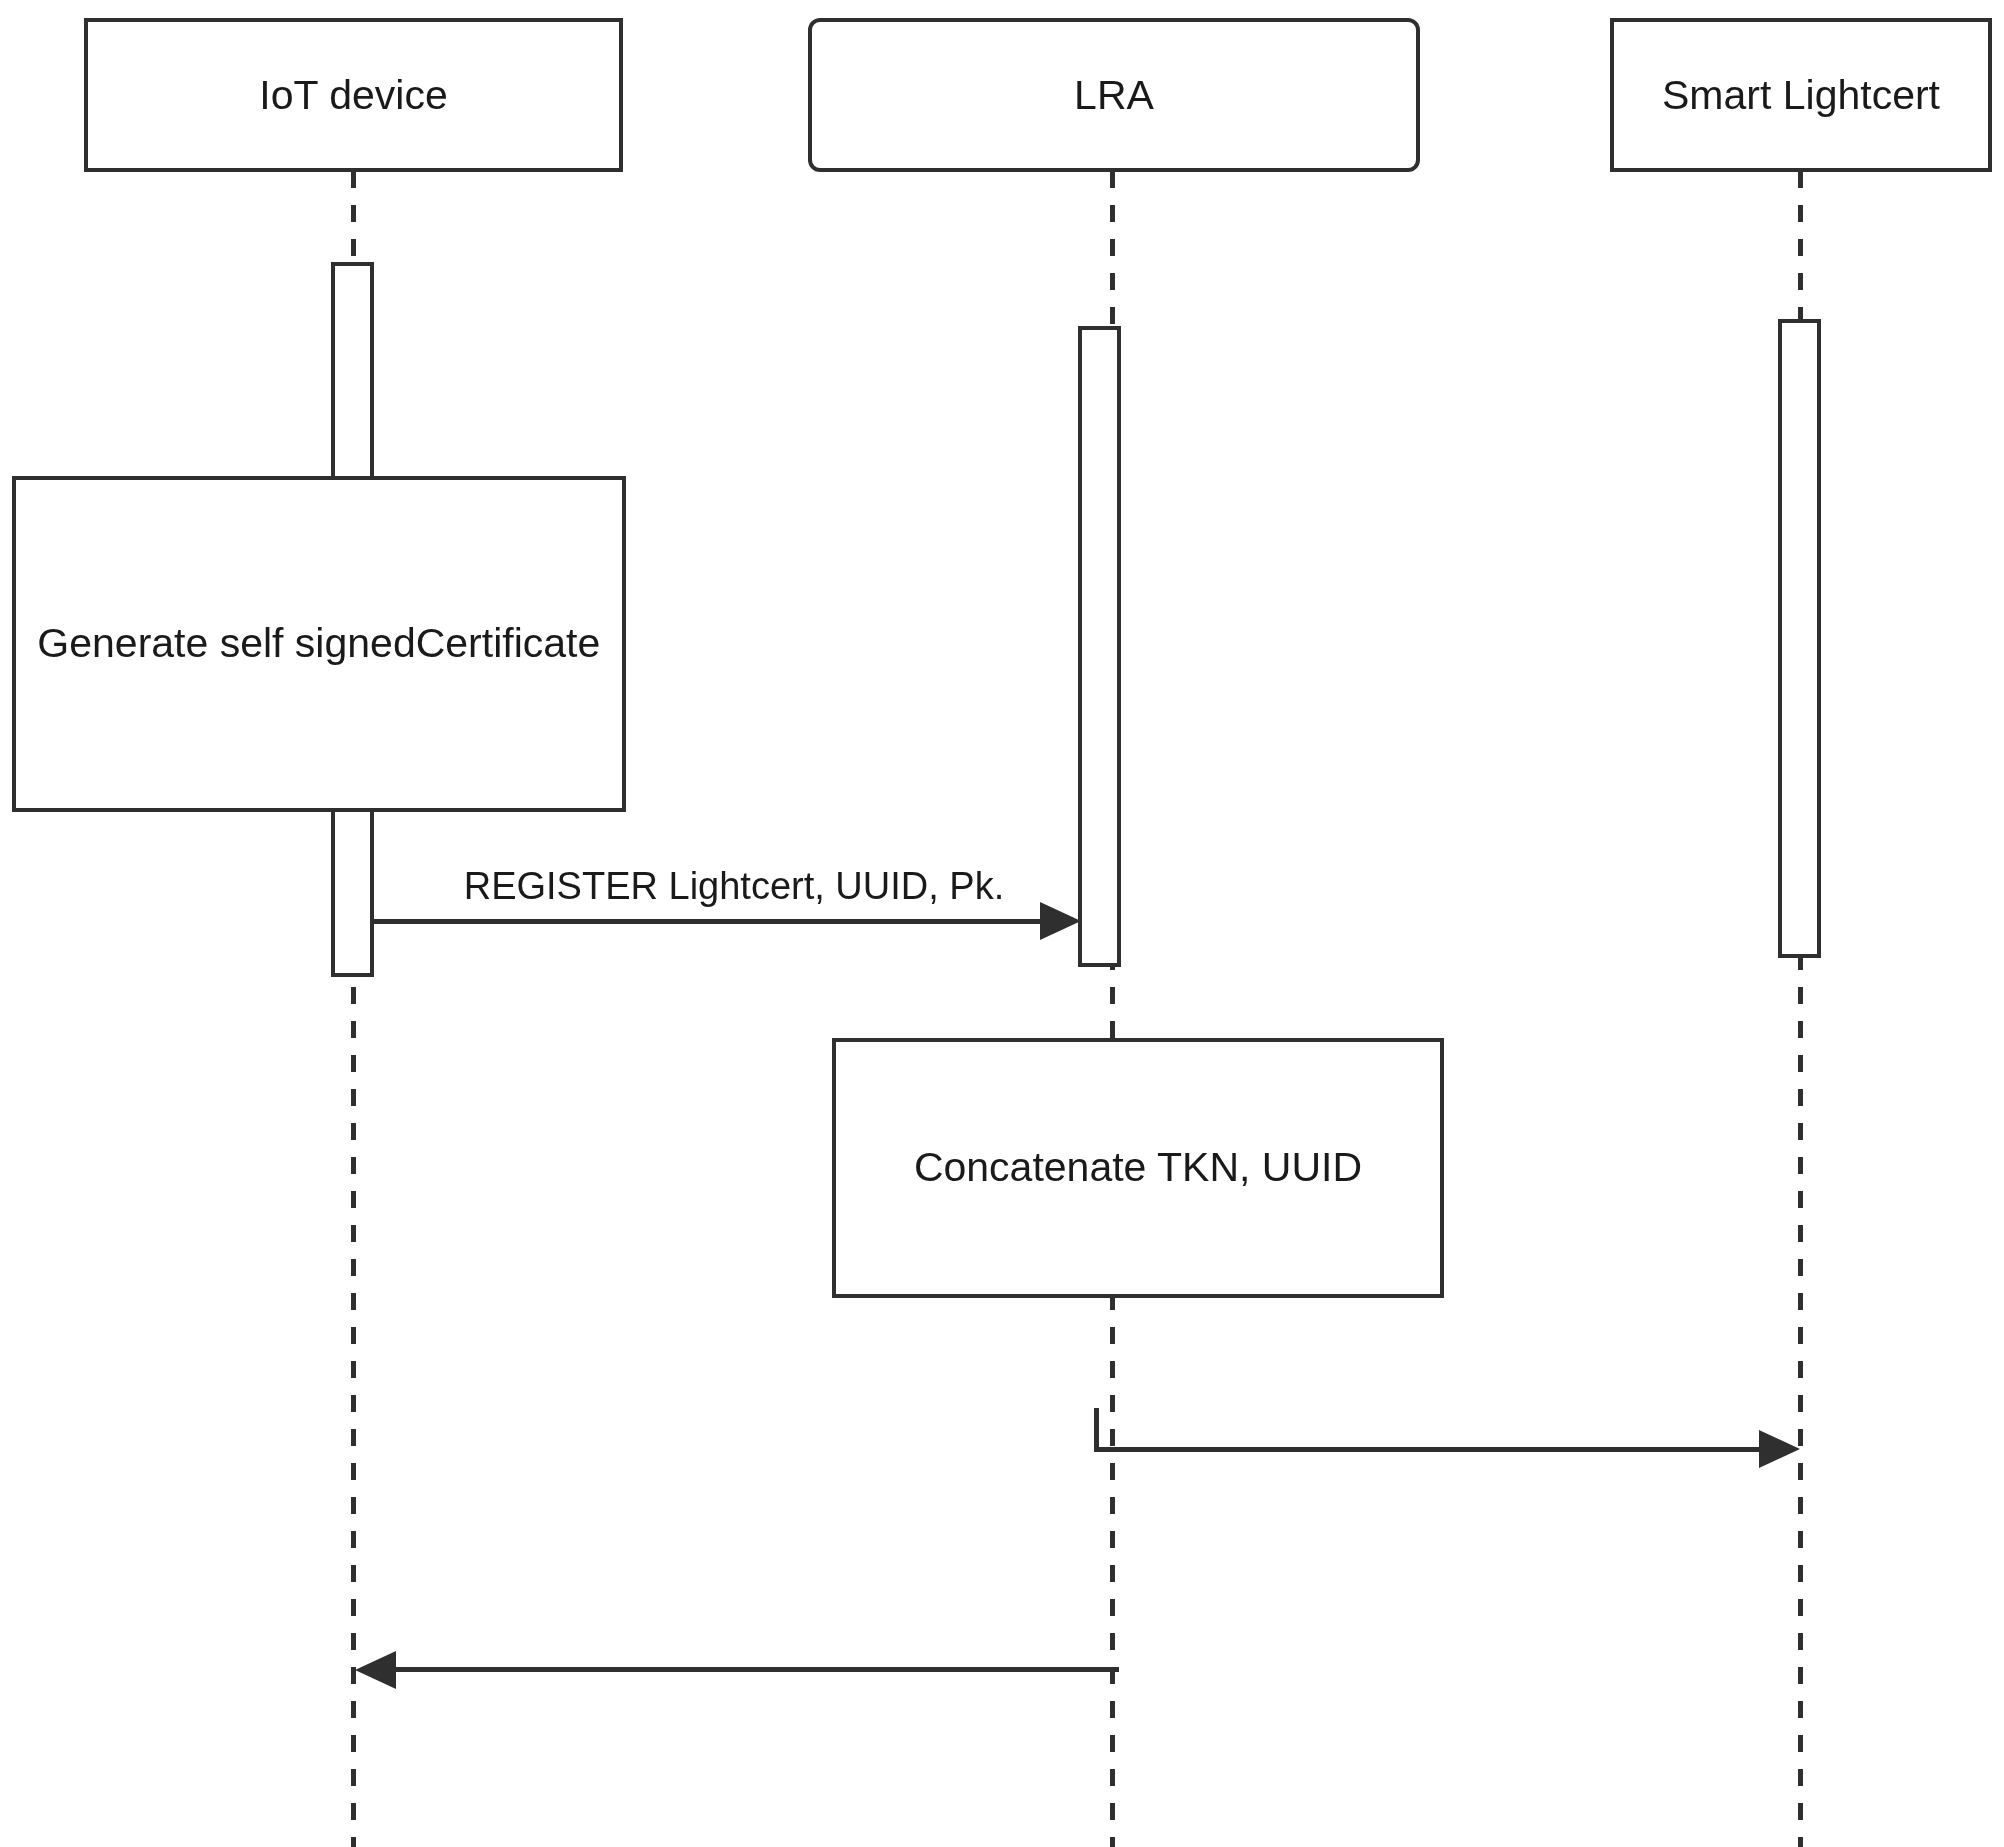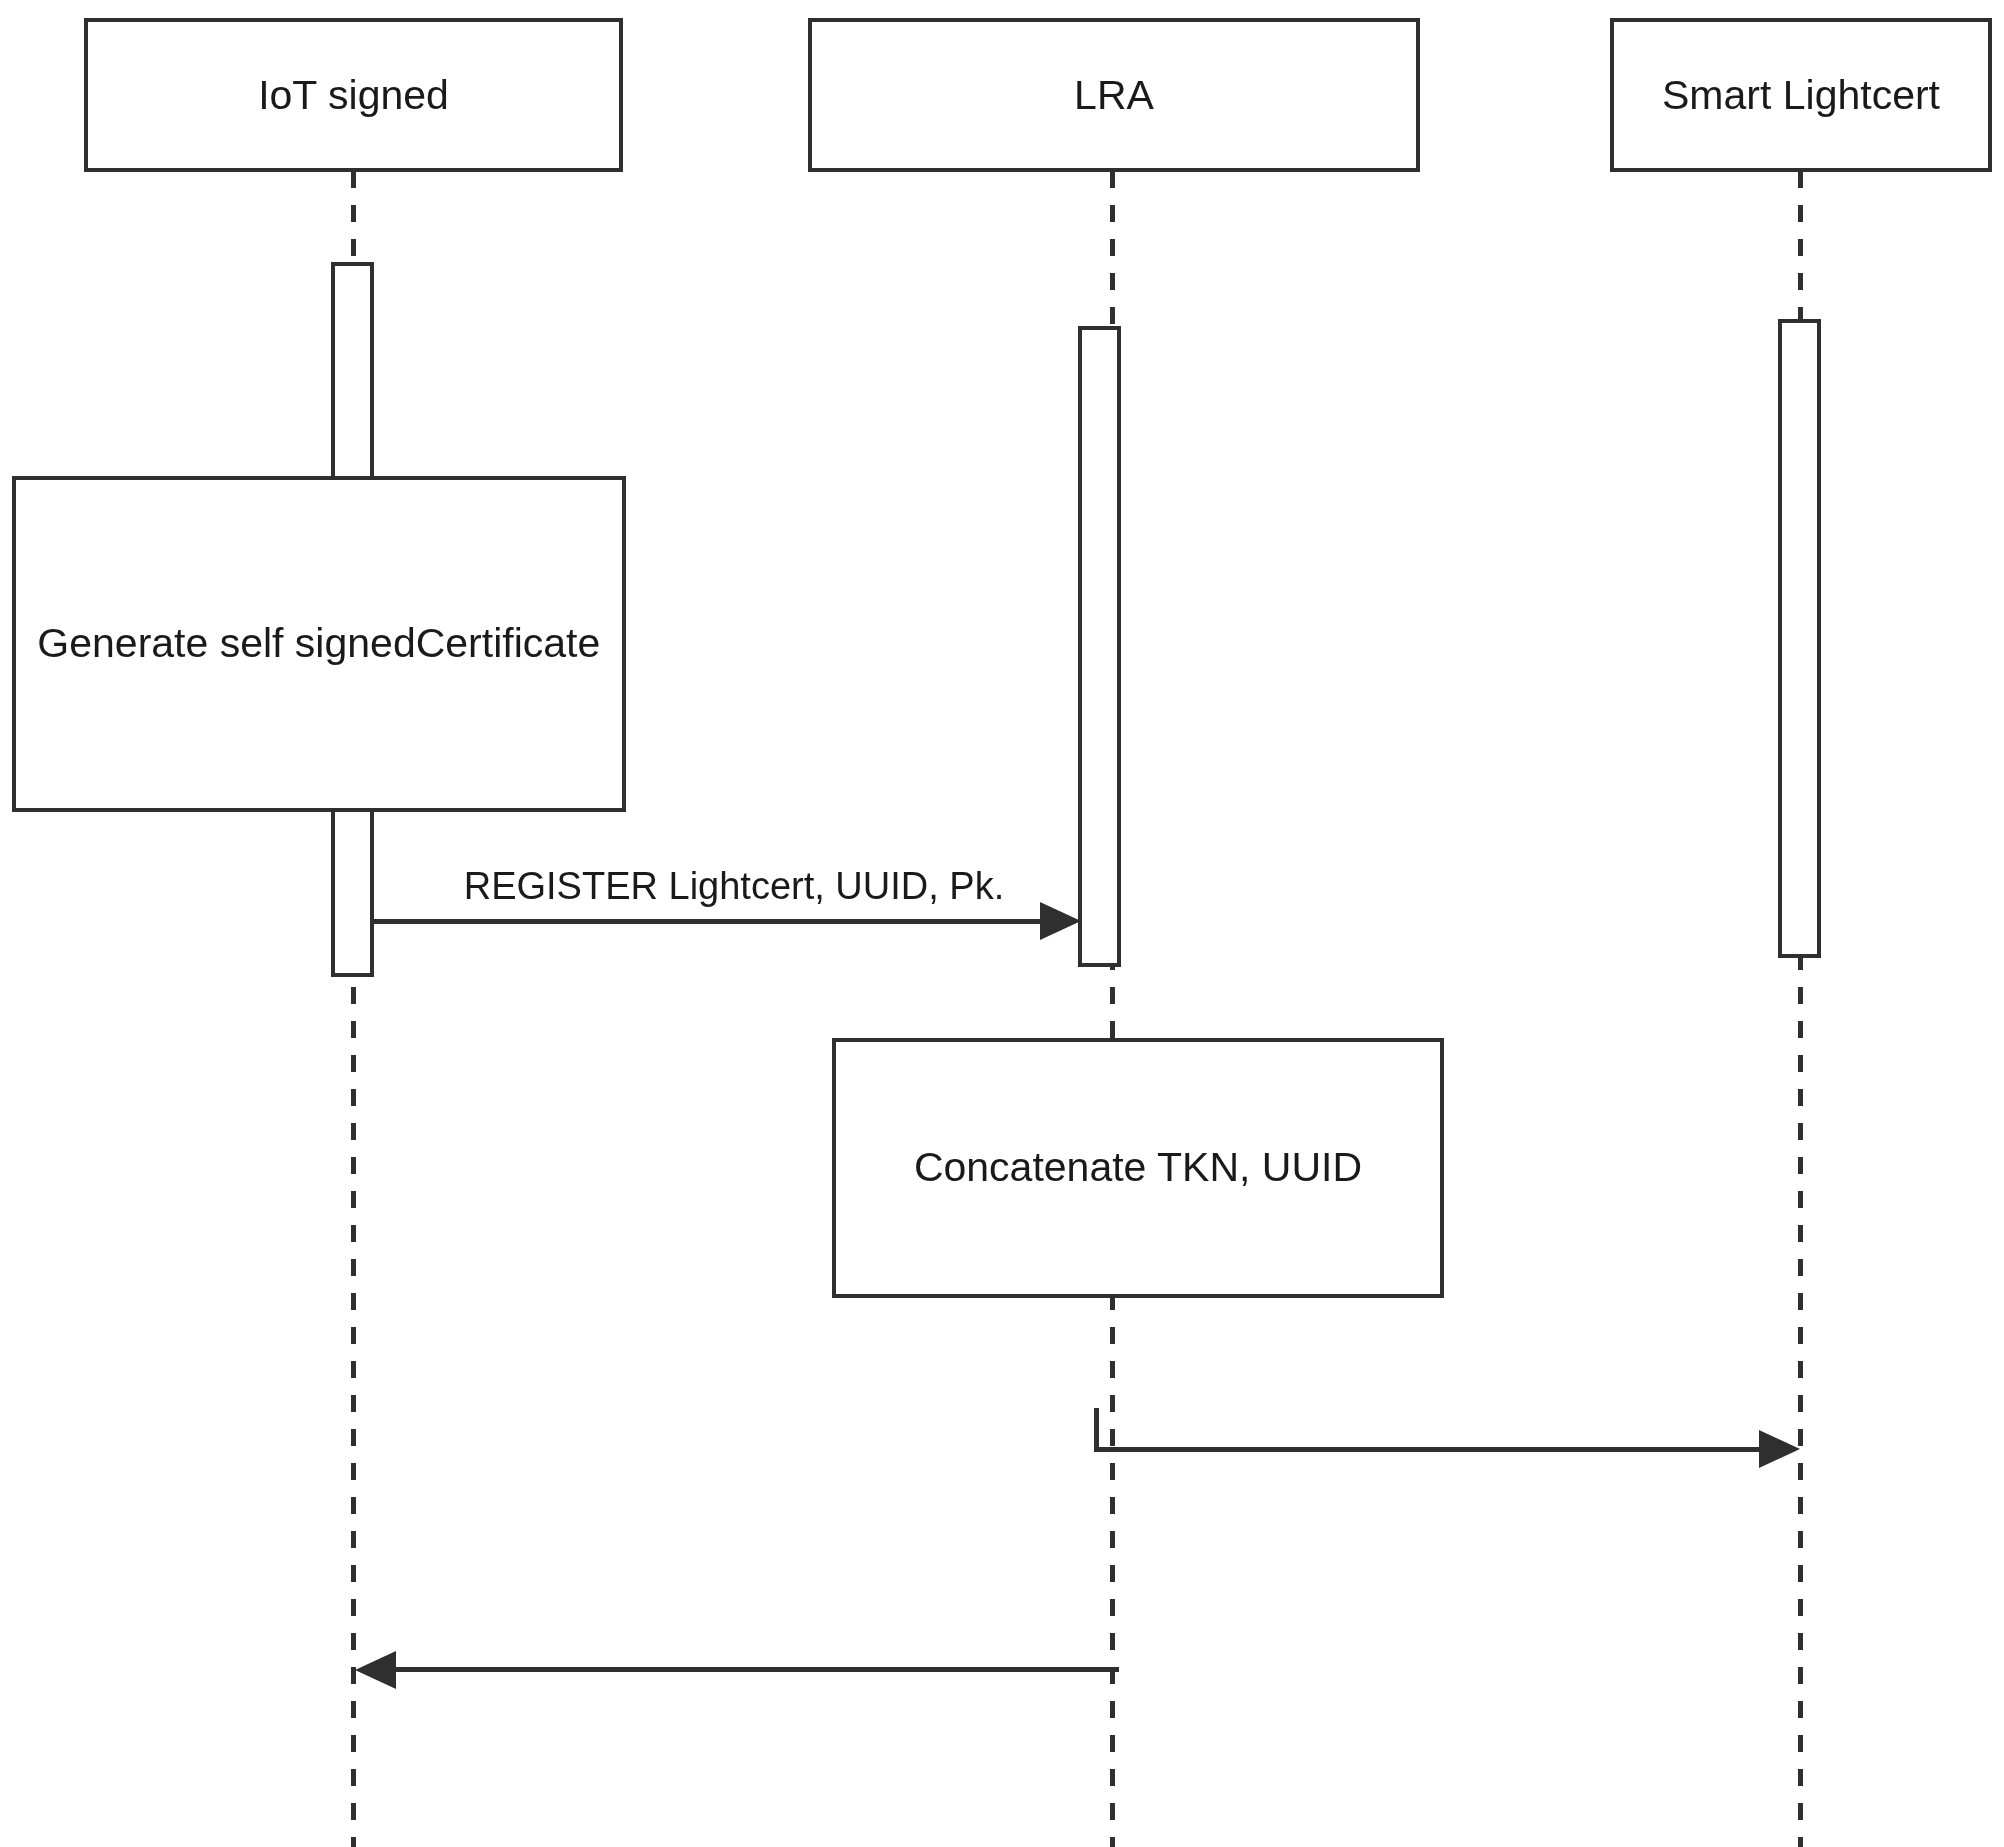--- a/index.html
+++ b/index.html
@@ -83,23 +83,23 @@
 </head>
 <body>
 
 <div id="canvas">
 
   <div class="lifeline" style="left:351px;top:171px;height:1676px;"></div>
   <div class="lifeline" style="left:1110px;top:171px;height:1676px;"></div>
   <div class="lifeline" style="left:1798px;top:171px;height:1676px;"></div>
 
   <div class="actor-box" style="left:84px;top:18.3px;width:539px;height:154px;">
-    <span>IoT signed</span>
+    <span>IoT device</span>
   </div>
-  <div class="actor-box" style="left:808px;top:18.3px;width:612px;height:154px;">
+  <div class="actor-box" style="left:808px;top:18.3px;width:612px;height:154px;border-radius:12px;">
     <span>LRA</span>
   </div>
   <div class="actor-box" style="left:1610px;top:18.3px;width:382px;height:154px;">
     <span>Smart Lightcert</span>
   </div>
 
   <div class="activation-bar" style="left:331px;top:262px;height:715px;"></div>
   <div class="activation-bar" style="left:1078px;top:326px;height:641px;"></div>
   <div class="activation-bar" style="left:1778px;top:319px;height:639px;"></div>
 

